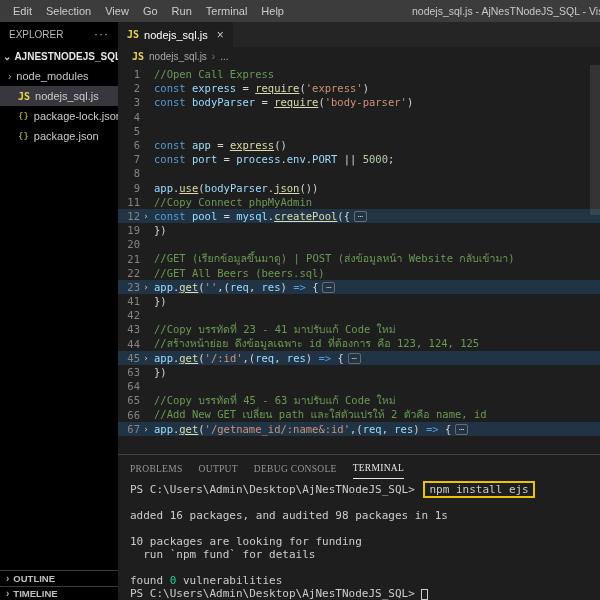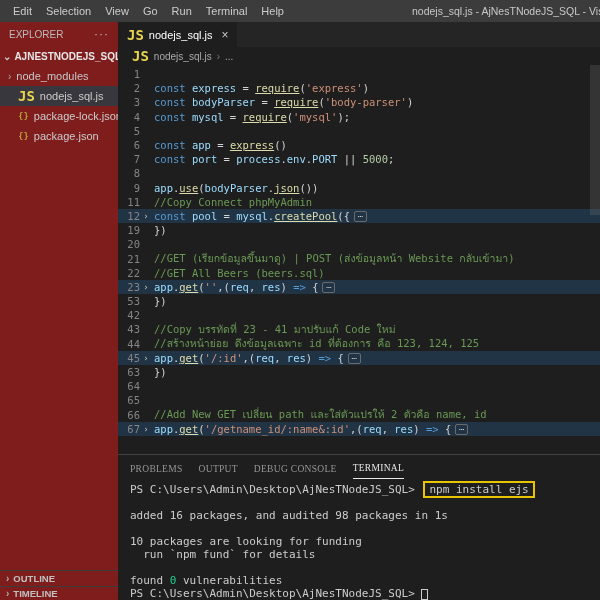--- a/index.html
+++ b/index.html
@@ -10,30 +10,30 @@
   
   .titlebar { flex:0 0 22px; background:#3c3c3c; display:flex; align-items:center; font-size:11px; }
   .menus { display:flex; padding-left:6px; }
   .menu { padding:0 7px; cursor:default; }
   .wintitle { margin-left:auto; width:188px; white-space:nowrap; overflow:hidden; font-size:10.5px; color:#c8c8c8; }
 
   
   .body { flex:1; display:flex; min-height:0; }
 
   
-  .sidebar { flex:0 0 118px; background:#7f1d1d; display:flex; flex-direction:column; font-size:11px; overflow:hidden; }
+  .sidebar { flex:0 0 118px; background:#000000; display:flex; flex-direction:column; font-size:11px; overflow:hidden; }
   .sb-header { height:24px; display:flex; align-items:center; justify-content:space-between; padding:0 9px; font-size:10px; color:#bbbbbb; }
   .sb-actions { font-size:12px; letter-spacing:1px; cursor:pointer; }
   .sb-root { height:20px; display:flex; align-items:center; gap:3px; padding-left:3px; font-weight:bold; font-size:10px; color:#e6e6e6; cursor:pointer; }
   .sb-root .chev { font-size:10px; color:#cccccc; }
   .sb-item { height:20px; display:flex; align-items:center; gap:5px; padding-left:18px; cursor:pointer; white-space:nowrap; }
   .sb-item.folder { padding-left:8px; color:#c5c5c5; }
   .sb-item.selected { background:#37373d; }
   .chev-right { color:#aaaaaa; font-size:10px; }
-  .js-icon { color:#e8d44d; font-weight:bold; font-size:14px; font-family:"DejaVu Sans Mono",monospace; }
+  .js-icon { color:#e8d44d; font-weight:bold; font-size:10px; font-family:"DejaVu Sans Mono",monospace; }
   .json-icon { color:#cbcb41; font-size:9px; font-family:"DejaVu Sans Mono",monospace; }
   .sb-spacer { flex:1; }
   .sb-section { height:16px; border-top:1px solid #3c3c3c; display:flex; align-items:center; gap:4px; padding-left:6px; font-size:9.5px; font-weight:bold; color:#c0c0c0; cursor:pointer; }
   .sb-section:last-child { height:14px; }
 
   
   .editor-col { flex:1; display:flex; flex-direction:column; min-width:0; }
   .tabbar { flex:0 0 25px; background:#252526; display:flex; }
   .tab { background:#1e1e1e; display:flex; align-items:center; gap:5px; padding:0 9px; font-size:11px; color:#ffffff; cursor:pointer; }
   .tab .close { color:#c5c5c5; font-size:12px; margin-left:4px; cursor:pointer; }
@@ -139,44 +139,44 @@
 
       <div class="breadcrumb">
         <span class="js-icon">JS</span>
         <span>nodejs_sql.js</span>
         <span class="crumb-sep">›</span>
         <span>...</span>
       </div>
 
       <div class="code" id="code-lines">
         <div class="scroll-thumb"></div>
-      <div class="code-row"><span class="gutter"><span class="num">1</span><span class="foldarrow"></span></span></div>
+      <div class="code-row"><span class="gutter"><span class="num">1</span><span class="foldarrow"></span></span><span class="code-text"><span class="tok-cm">//Open Call Express</span></span></div>
           <div class="code-row"><span class="gutter"><span class="num">2</span><span class="foldarrow"></span></span><span class="code-text"><span class="tok-kw">const </span><span class="tok-vr">express</span><span class="tok-pl"> = </span><span class="tok-fn">require</span><span class="tok-pl">(</span><span class="tok-st">'express'</span><span class="tok-pl">)</span></span></div>
           <div class="code-row"><span class="gutter"><span class="num">3</span><span class="foldarrow"></span></span><span class="code-text"><span class="tok-kw">const </span><span class="tok-vr">bodyParser</span><span class="tok-pl"> = </span><span class="tok-fn">require</span><span class="tok-pl">(</span><span class="tok-st">'body-parser'</span><span class="tok-pl">)</span></span></div>
-          <div class="code-row"><span class="gutter"><span class="num">4</span><span class="foldarrow"></span></span><span class="code-text"><span class="tok-kw">const </span><span class="tok-vr">mysql</span><span class="tok-pl"> = </span><span class="tok-fn">require</span><span class="tok-pl">(</span><span class="tok-st">'mysql'</span><span class="tok-pl">);</span></span></div>
+          <div class="code-row"><span class="gutter"><span class="num">4</span><span class="foldarrow"></span></span></div>
           <div class="code-row"><span class="gutter"><span class="num">5</span><span class="foldarrow"></span></span><span class="code-text"></span></div>
           <div class="code-row"><span class="gutter"><span class="num">6</span><span class="foldarrow"></span></span><span class="code-text"><span class="tok-kw">const </span><span class="tok-vr">app</span><span class="tok-pl"> = </span><span class="tok-fn">express</span><span class="tok-pl">()</span></span></div>
           <div class="code-row"><span class="gutter"><span class="num">7</span><span class="foldarrow"></span></span><span class="code-text"><span class="tok-kw">const </span><span class="tok-vr">port</span><span class="tok-pl"> = </span><span class="tok-vr">process</span><span class="tok-pl">.</span><span class="tok-vr">env</span><span class="tok-pl">.</span><span class="tok-vr">PORT</span><span class="tok-pl"> || </span><span class="tok-nm">5000</span><span class="tok-pl">;</span></span></div>
           <div class="code-row"><span class="gutter"><span class="num">8</span><span class="foldarrow"></span></span><span class="code-text"></span></div>
           <div class="code-row"><span class="gutter"><span class="num">9</span><span class="foldarrow"></span></span><span class="code-text"><span class="tok-vr">app</span><span class="tok-pl">.</span><span class="tok-fn">use</span><span class="tok-pl">(</span><span class="tok-vr">bodyParser</span><span class="tok-pl">.</span><span class="tok-fn">json</span><span class="tok-pl">())</span></span></div>
           <div class="code-row"><span class="gutter"><span class="num">11</span><span class="foldarrow"></span></span><span class="code-text"><span class="tok-cm">//Copy Connect phpMyAdmin</span></span></div>
           <div class="code-row hl"><span class="gutter"><span class="num">12</span><span class="foldarrow">›</span></span><span class="code-text"><span class="tok-kw">const </span><span class="tok-vr">pool</span><span class="tok-pl"> = </span><span class="tok-vr">mysql</span><span class="tok-pl">.</span><span class="tok-fn">createPool</span><span class="tok-pl">({</span><span class="tok-fold">⋯</span></span></div>
           <div class="code-row"><span class="gutter"><span class="num">19</span><span class="foldarrow"></span></span><span class="code-text"><span class="tok-pl">})</span></span></div>
           <div class="code-row"><span class="gutter"><span class="num">20</span><span class="foldarrow"></span></span><span class="code-text"></span></div>
           <div class="code-row"><span class="gutter"><span class="num">21</span><span class="foldarrow"></span></span><span class="code-text"><span class="tok-cm">//GET (เรียกข้อมูลขึ้นมาดู) | POST (ส่งข้อมูลหน้า Website กลับเข้ามา)</span></span></div>
           <div class="code-row"><span class="gutter"><span class="num">22</span><span class="foldarrow"></span></span><span class="code-text"><span class="tok-cm">//GET All Beers (beers.sql)</span></span></div>
           <div class="code-row hl"><span class="gutter"><span class="num">23</span><span class="foldarrow">›</span></span><span class="code-text"><span class="tok-vr">app</span><span class="tok-pl">.</span><span class="tok-fn">get</span><span class="tok-pl">(</span><span class="tok-st">''</span><span class="tok-pl">,(</span><span class="tok-vr">req</span><span class="tok-pl">, </span><span class="tok-vr">res</span><span class="tok-pl">) </span><span class="tok-kw">=&gt;</span><span class="tok-pl"> {</span><span class="tok-fold">⋯</span></span></div>
-          <div class="code-row"><span class="gutter"><span class="num">53</span><span class="foldarrow"></span></span><span class="code-text"><span class="tok-pl">})</span></span></div>
+          <div class="code-row"><span class="gutter"><span class="num">41</span><span class="foldarrow"></span></span><span class="code-text"><span class="tok-pl">})</span></span></div>
           <div class="code-row"><span class="gutter"><span class="num">42</span><span class="foldarrow"></span></span><span class="code-text"></span></div>
           <div class="code-row"><span class="gutter"><span class="num">43</span><span class="foldarrow"></span></span><span class="code-text"><span class="tok-cm">//Copy บรรทัดที่ 23 - 41 มาปรับแก้ Code ใหม่</span></span></div>
           <div class="code-row"><span class="gutter"><span class="num">44</span><span class="foldarrow"></span></span><span class="code-text"><span class="tok-cm">//สร้างหน้าย่อย ดึงข้อมูลเฉพาะ id ที่ต้องการ คือ 123, 124, 125</span></span></div>
           <div class="code-row hl"><span class="gutter"><span class="num">45</span><span class="foldarrow">›</span></span><span class="code-text"><span class="tok-vr">app</span><span class="tok-pl">.</span><span class="tok-fn">get</span><span class="tok-pl">(</span><span class="tok-st">'/:id'</span><span class="tok-pl">,(</span><span class="tok-vr">req</span><span class="tok-pl">, </span><span class="tok-vr">res</span><span class="tok-pl">) </span><span class="tok-kw">=&gt;</span><span class="tok-pl"> {</span><span class="tok-fold">⋯</span></span></div>
           <div class="code-row"><span class="gutter"><span class="num">63</span><span class="foldarrow"></span></span><span class="code-text"><span class="tok-pl">})</span></span></div>
           <div class="code-row"><span class="gutter"><span class="num">64</span><span class="foldarrow"></span></span><span class="code-text"></span></div>
-          <div class="code-row"><span class="gutter"><span class="num">65</span><span class="foldarrow"></span></span></div>
+          <div class="code-row"><span class="gutter"><span class="num">65</span><span class="foldarrow"></span></span><span class="code-text"><span class="tok-cm">//Copy บรรทัดที่ 45 - 63 มาปรับแก้ Code ใหม่</span></span></div>
           <div class="code-row"><span class="gutter"><span class="num">66</span><span class="foldarrow"></span></span><span class="code-text"><span class="tok-cm">//Add New GET เปลี่ยน path และใส่ตัวแปรให้ 2 ตัวคือ name, id</span></span></div>
           <div class="code-row hl"><span class="gutter"><span class="num">67</span><span class="foldarrow">›</span></span><span class="code-text"><span class="tok-vr">app</span><span class="tok-pl">.</span><span class="tok-fn">get</span><span class="tok-pl">(</span><span class="tok-st">'/getname_id/:name&amp;:id'</span><span class="tok-pl">,(</span><span class="tok-vr">req</span><span class="tok-pl">, </span><span class="tok-vr">res</span><span class="tok-pl">) </span><span class="tok-kw">=&gt;</span><span class="tok-pl"> {</span><span class="tok-fold">⋯</span></span></div>
         </div>
 
       <div class="panel">
         <div class="panel-tabs">
           <span class="panel-tab">PROBLEMS</span>
           <span class="panel-tab">OUTPUT</span>
           <span class="panel-tab">DEBUG CONSOLE</span>
           <span class="panel-tab active">TERMINAL</span>

